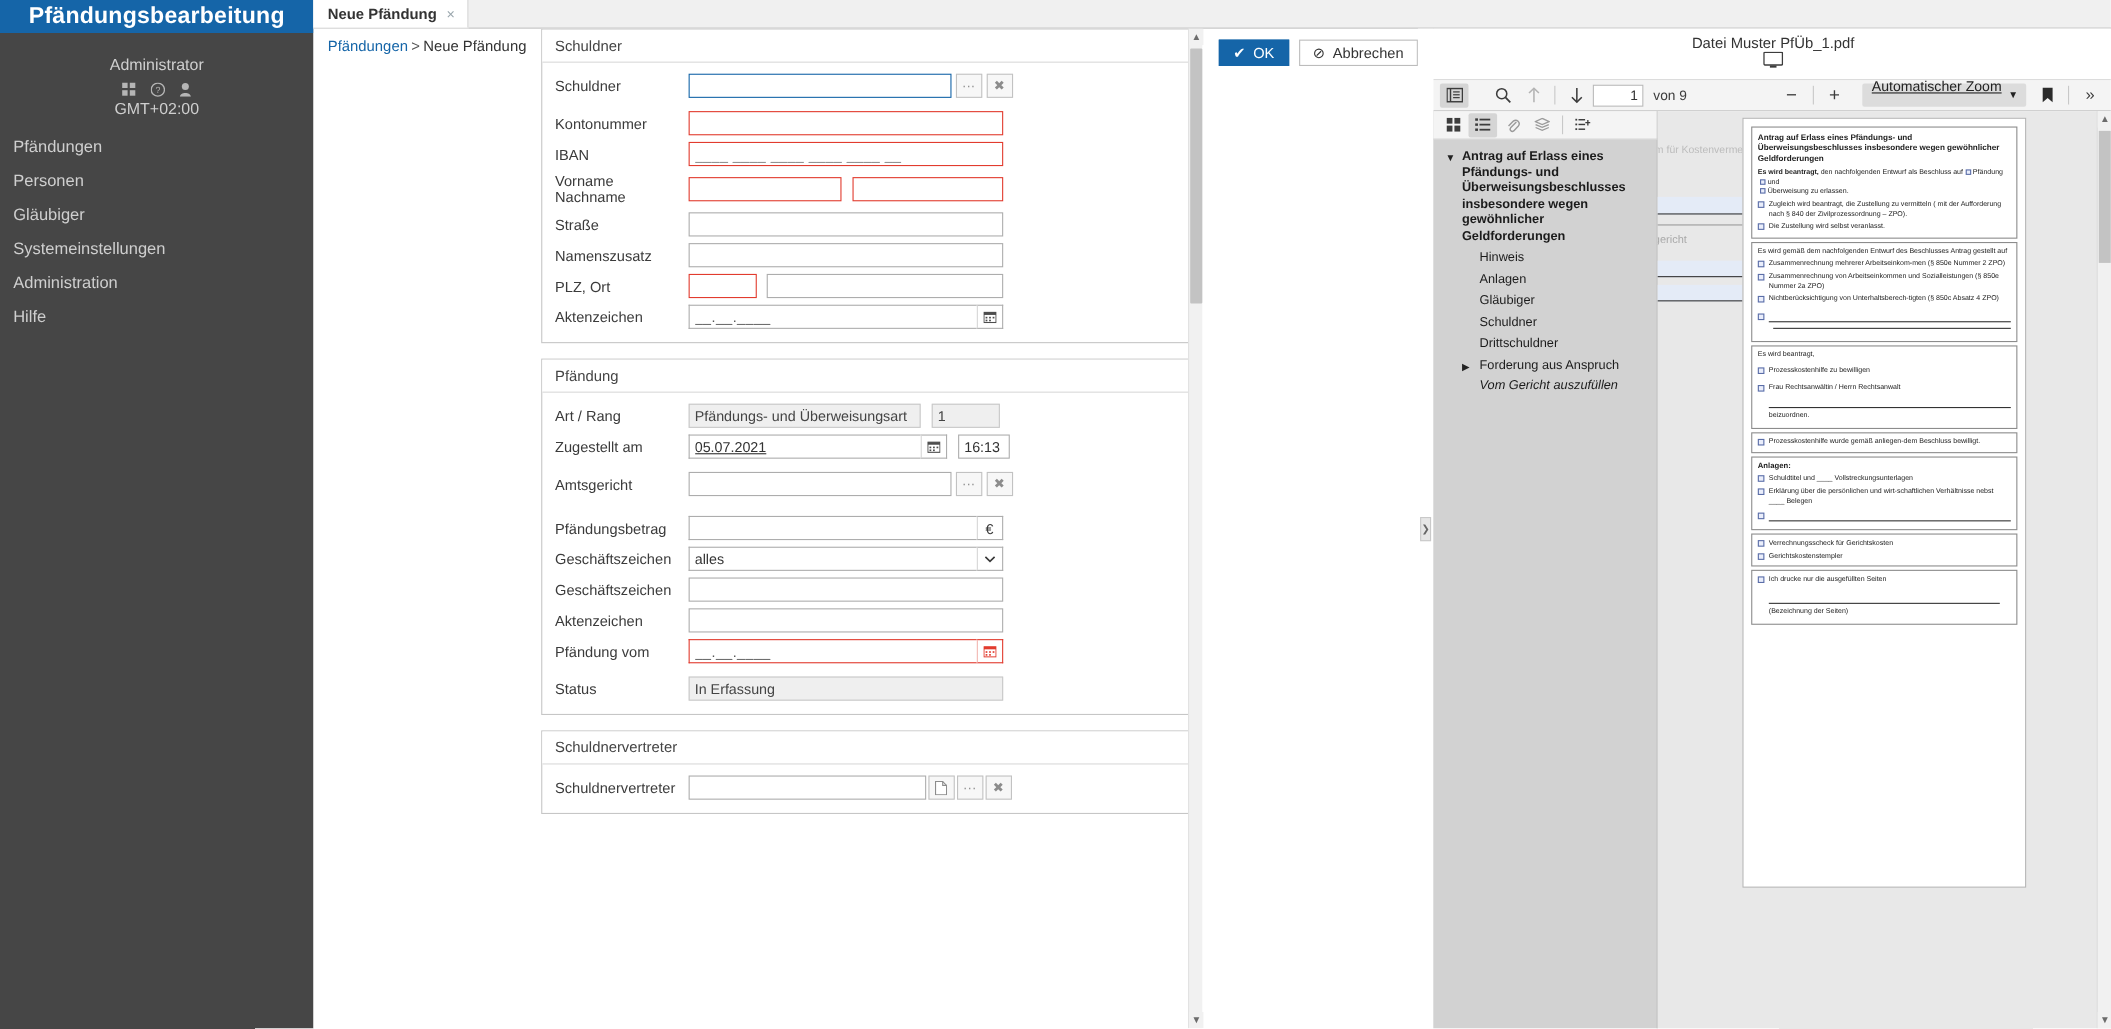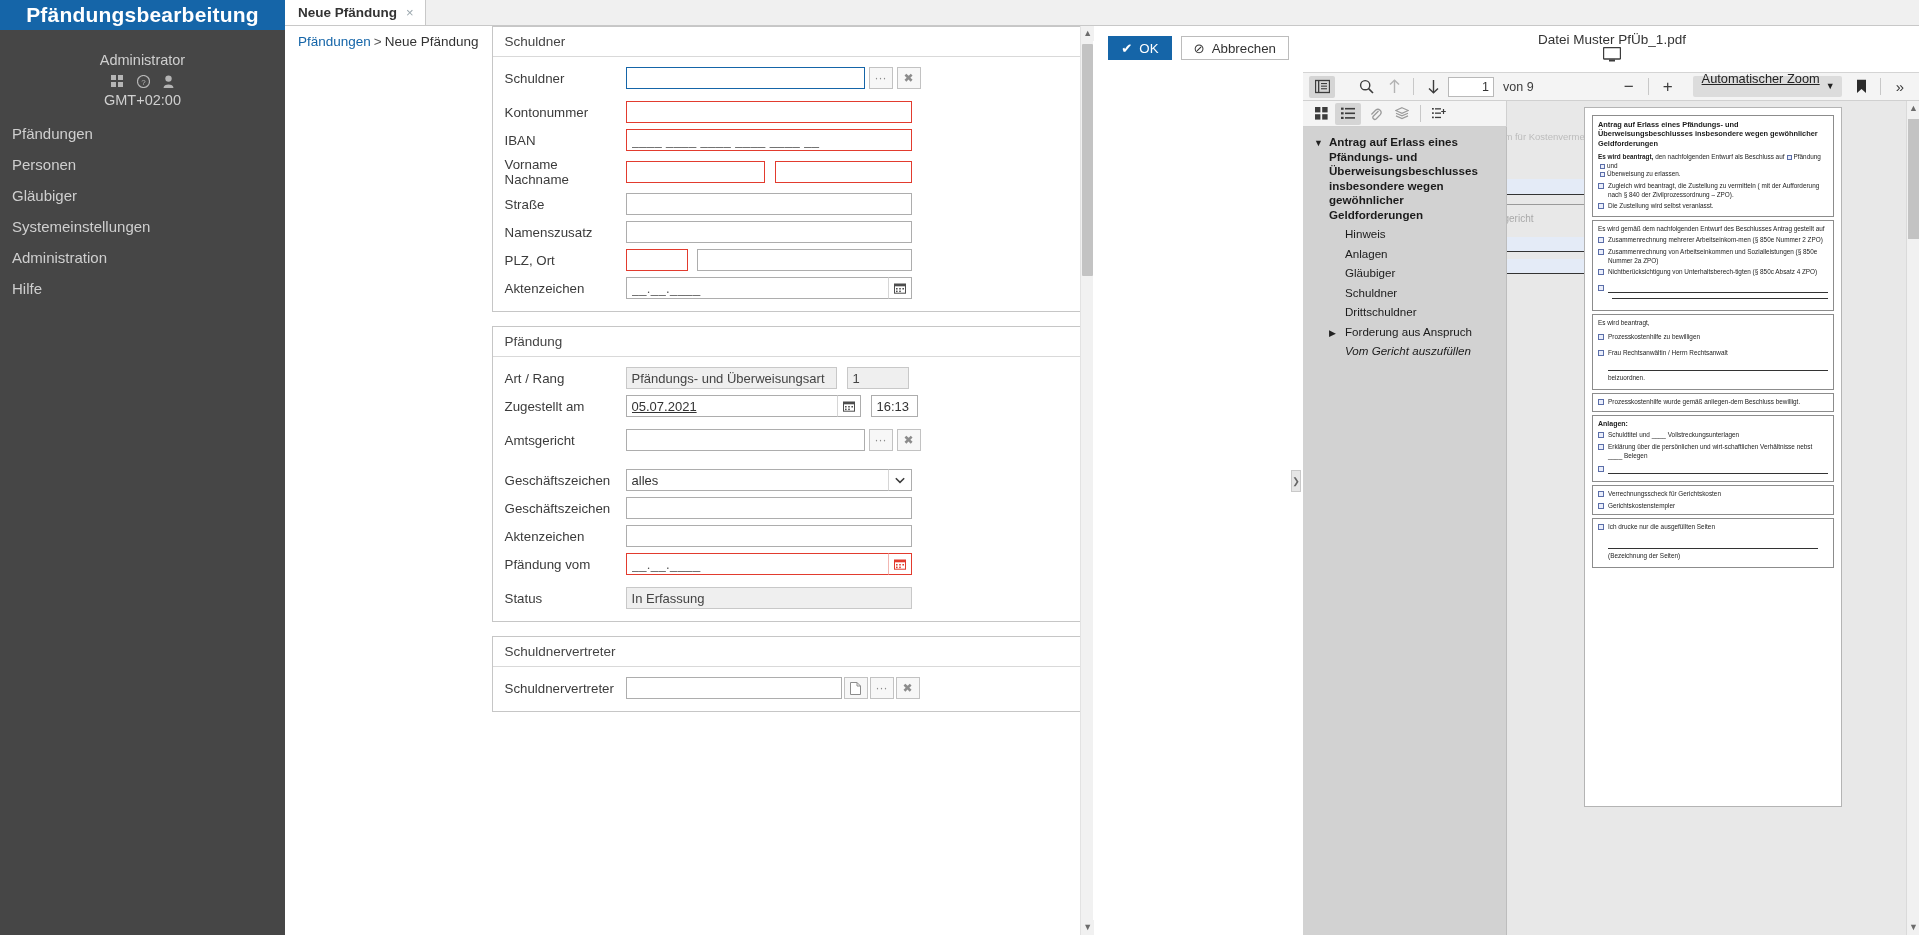--- a/index.html
+++ b/index.html
@@ -404,20 +404,27 @@
 
               <div class="frow" style="margin-bottom:18px">
                 <div class="flabel">Amtsgericht</div>
                 <div class="fctrl">
                   <input class="ti" style="width: 239px;" value="">
                   <div class="sqbtn">···</div>
                   <div class="sqbtn">✖</div>
                 </div>
               </div>
 
+              <div class="frow">
+                <div class="flabel">Pfändungsbetrag</div>
+                <div class="fctrl">
+                  <input class="ti" style="width: 262px; border-right: none;" value="">
+                  <div class="eur">€</div>
+                </div>
+              </div>
 
               <div class="frow">
                 <div class="flabel">Geschäftszeichen</div>
                 <div class="fctrl">
                   <input class="ti" style="width: 262px; border-right: none;" readonly="" value="alles">
                   <div class="selarrow">
                     <svg width="10" height="7" viewBox="0 0 10 7">
                         <path d="M0.8 1.2 L5 5.4 L9.2 1.2" fill="none" stroke="#3b3b3b" stroke-width="1.5"></path>
                       </svg>
                   </div>

